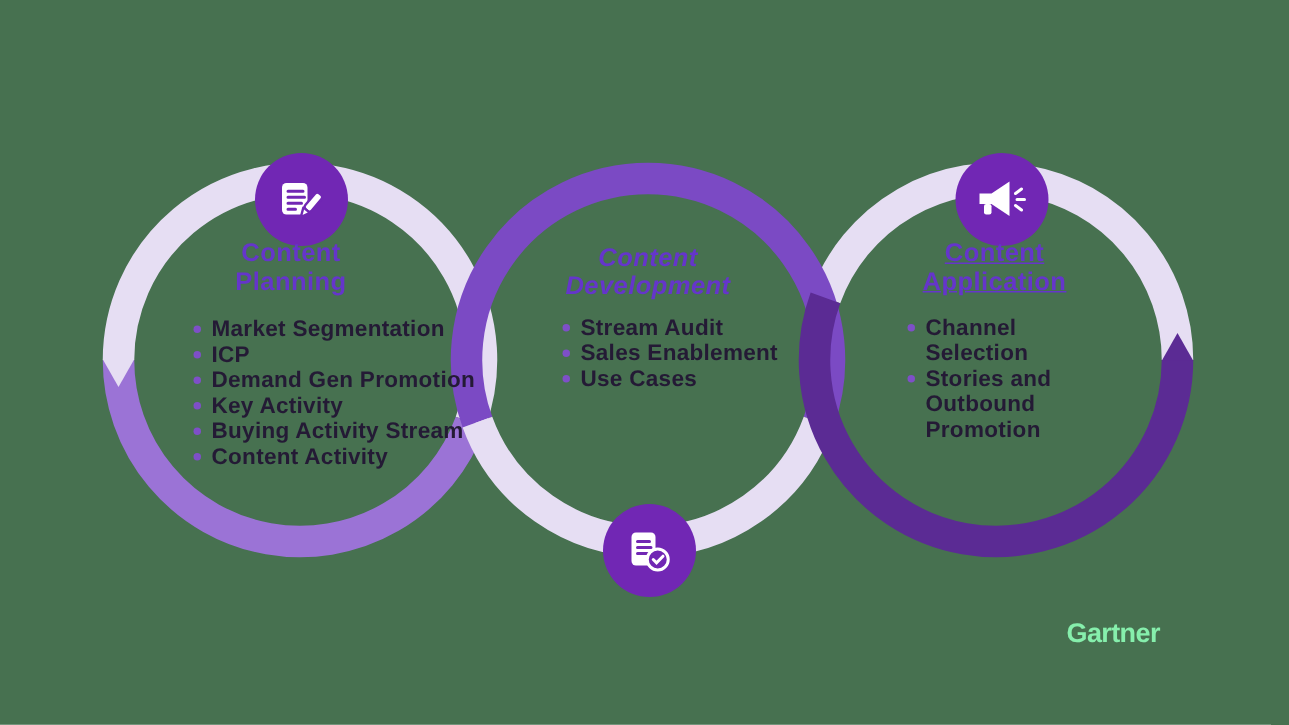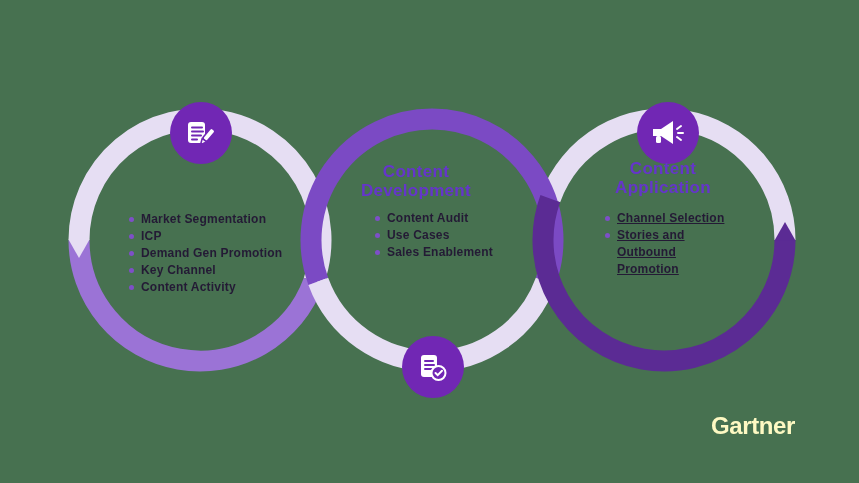--- a/index.html
+++ b/index.html
@@ -16,27 +16,27 @@
   .chev-lavender{fill:#E6DEF3;}
   .chev-deep{fill:#5B2B94;}
   .icon-circle{fill:#7127B4;}
   .wht{fill:#FFFFFF;}
   .knock{stroke:#7127B4;stroke-width:2;stroke-linecap:round;fill:none;}
   .wline{stroke:#FFFFFF;stroke-width:2;stroke-linecap:round;fill:none;}
 
   .circle-title{position:absolute;width:130px;text-align:center;font-weight:700;
     font-size:17px;line-height:19px;color:#6535CB;letter-spacing:.3px;}
   .circle-list{position:absolute;list-style:none;margin:0;padding:0;
-    font-size:12px;font-weight:700;color:#241A35;letter-spacing:.2px;}
+    font-size:15px;font-weight:700;color:#241A35;letter-spacing:.2px;}
   .circle-list li{position:relative;padding-left:13px;line-height:17px;}
   .dot{position:absolute;left:1px;top:6px;width:5px;height:5px;border-radius:50%;
     background:#7E4FC8;}
-  .narrow li{width:122px;text-decoration:underline;}
-  .logo{position:absolute;left:711px;top:412px;font-size:24px;font-weight:700;
-    color:#fef9c3;letter-spacing:-0.4px;}
+  .narrow li{width:122px;}
+  .logo{position:absolute;left:711px;top:412px;font-size:18px;font-weight:700;
+    color:#86efac;letter-spacing:-0.4px;}
 </style>
 </head>
 <body>
 
 <div class="stage">
 
   <svg width="859" height="483" viewBox="0 0 859 483">
 
     <g>
       <path class="arc arc-lavender" d="M 79 240 A 121 121 0 1 1 313.7 281.4"></path>
@@ -81,35 +81,37 @@
     <g>
       <circle class="icon-circle" cx="668" cy="133" r="31"></circle>
       <g transform="translate(667,133)">
         <path class="wht" d="M -14 -4 L -6 -4 L 6 -12 L 6 11 L -6 3 L -14 3 Z"></path>
         <rect class="wht" x="-11" y="3" width="5" height="7" rx="1.5"></rect>
         <path class="wline" d="M 10 -4 L 14 -7 M 11 0 H 16 M 10 4 L 14 7"></path>
       </g>
     </g>
   </svg>
 
+  <div class="circle-title" style="left:129px;top:159px;">Content Planning</div>
   <ul class="circle-list" style="left:128px;top:211px;">
     <li><span class="dot"></span><span>Market Segmentation</span></li>
     <li><span class="dot"></span><span>ICP</span></li>
     <li><span class="dot"></span><span>Demand Gen Promotion</span></li>
-    <li><span class="dot"></span><span>Key Channel</span></li>
+    <li><span class="dot"></span><span>Key Activity</span></li>
+    <li><span class="dot"></span><span>Buying Activity Stream</span></li>
     <li><span class="dot"></span><span>Content Activity</span></li>
   </ul>
 
-  <div class="circle-title" style="left:351px;top:162px;">Content Development</div>
+  <div class="circle-title" style="left:367px;top:162px;font-style:italic;">Content Development</div>
   <ul class="circle-list" style="left:374px;top:210px;">
-    <li><span class="dot"></span><span>Content Audit</span></li>
+    <li><span class="dot"></span><span>Stream Audit</span></li>
+    <li><span class="dot"></span><span>Sales Enablement</span></li>
     <li><span class="dot"></span><span>Use Cases</span></li>
-    <li><span class="dot"></span><span>Sales Enablement</span></li>
   </ul>
 
-  <div class="circle-title" style="left:598px;top:159px;">Content Application</div>
+  <div class="circle-title" style="left:598px;top:159px;text-decoration:underline;">Content Application</div>
   <ul class="circle-list narrow" style="left:604px;top:210px;">
     <li><span class="dot"></span><span>Channel Selection</span></li>
     <li><span class="dot"></span><span>Stories and Outbound Promotion</span></li>
   </ul>
 
   <div class="logo">Gartner</div>
 </div>
 
 </body></html>

